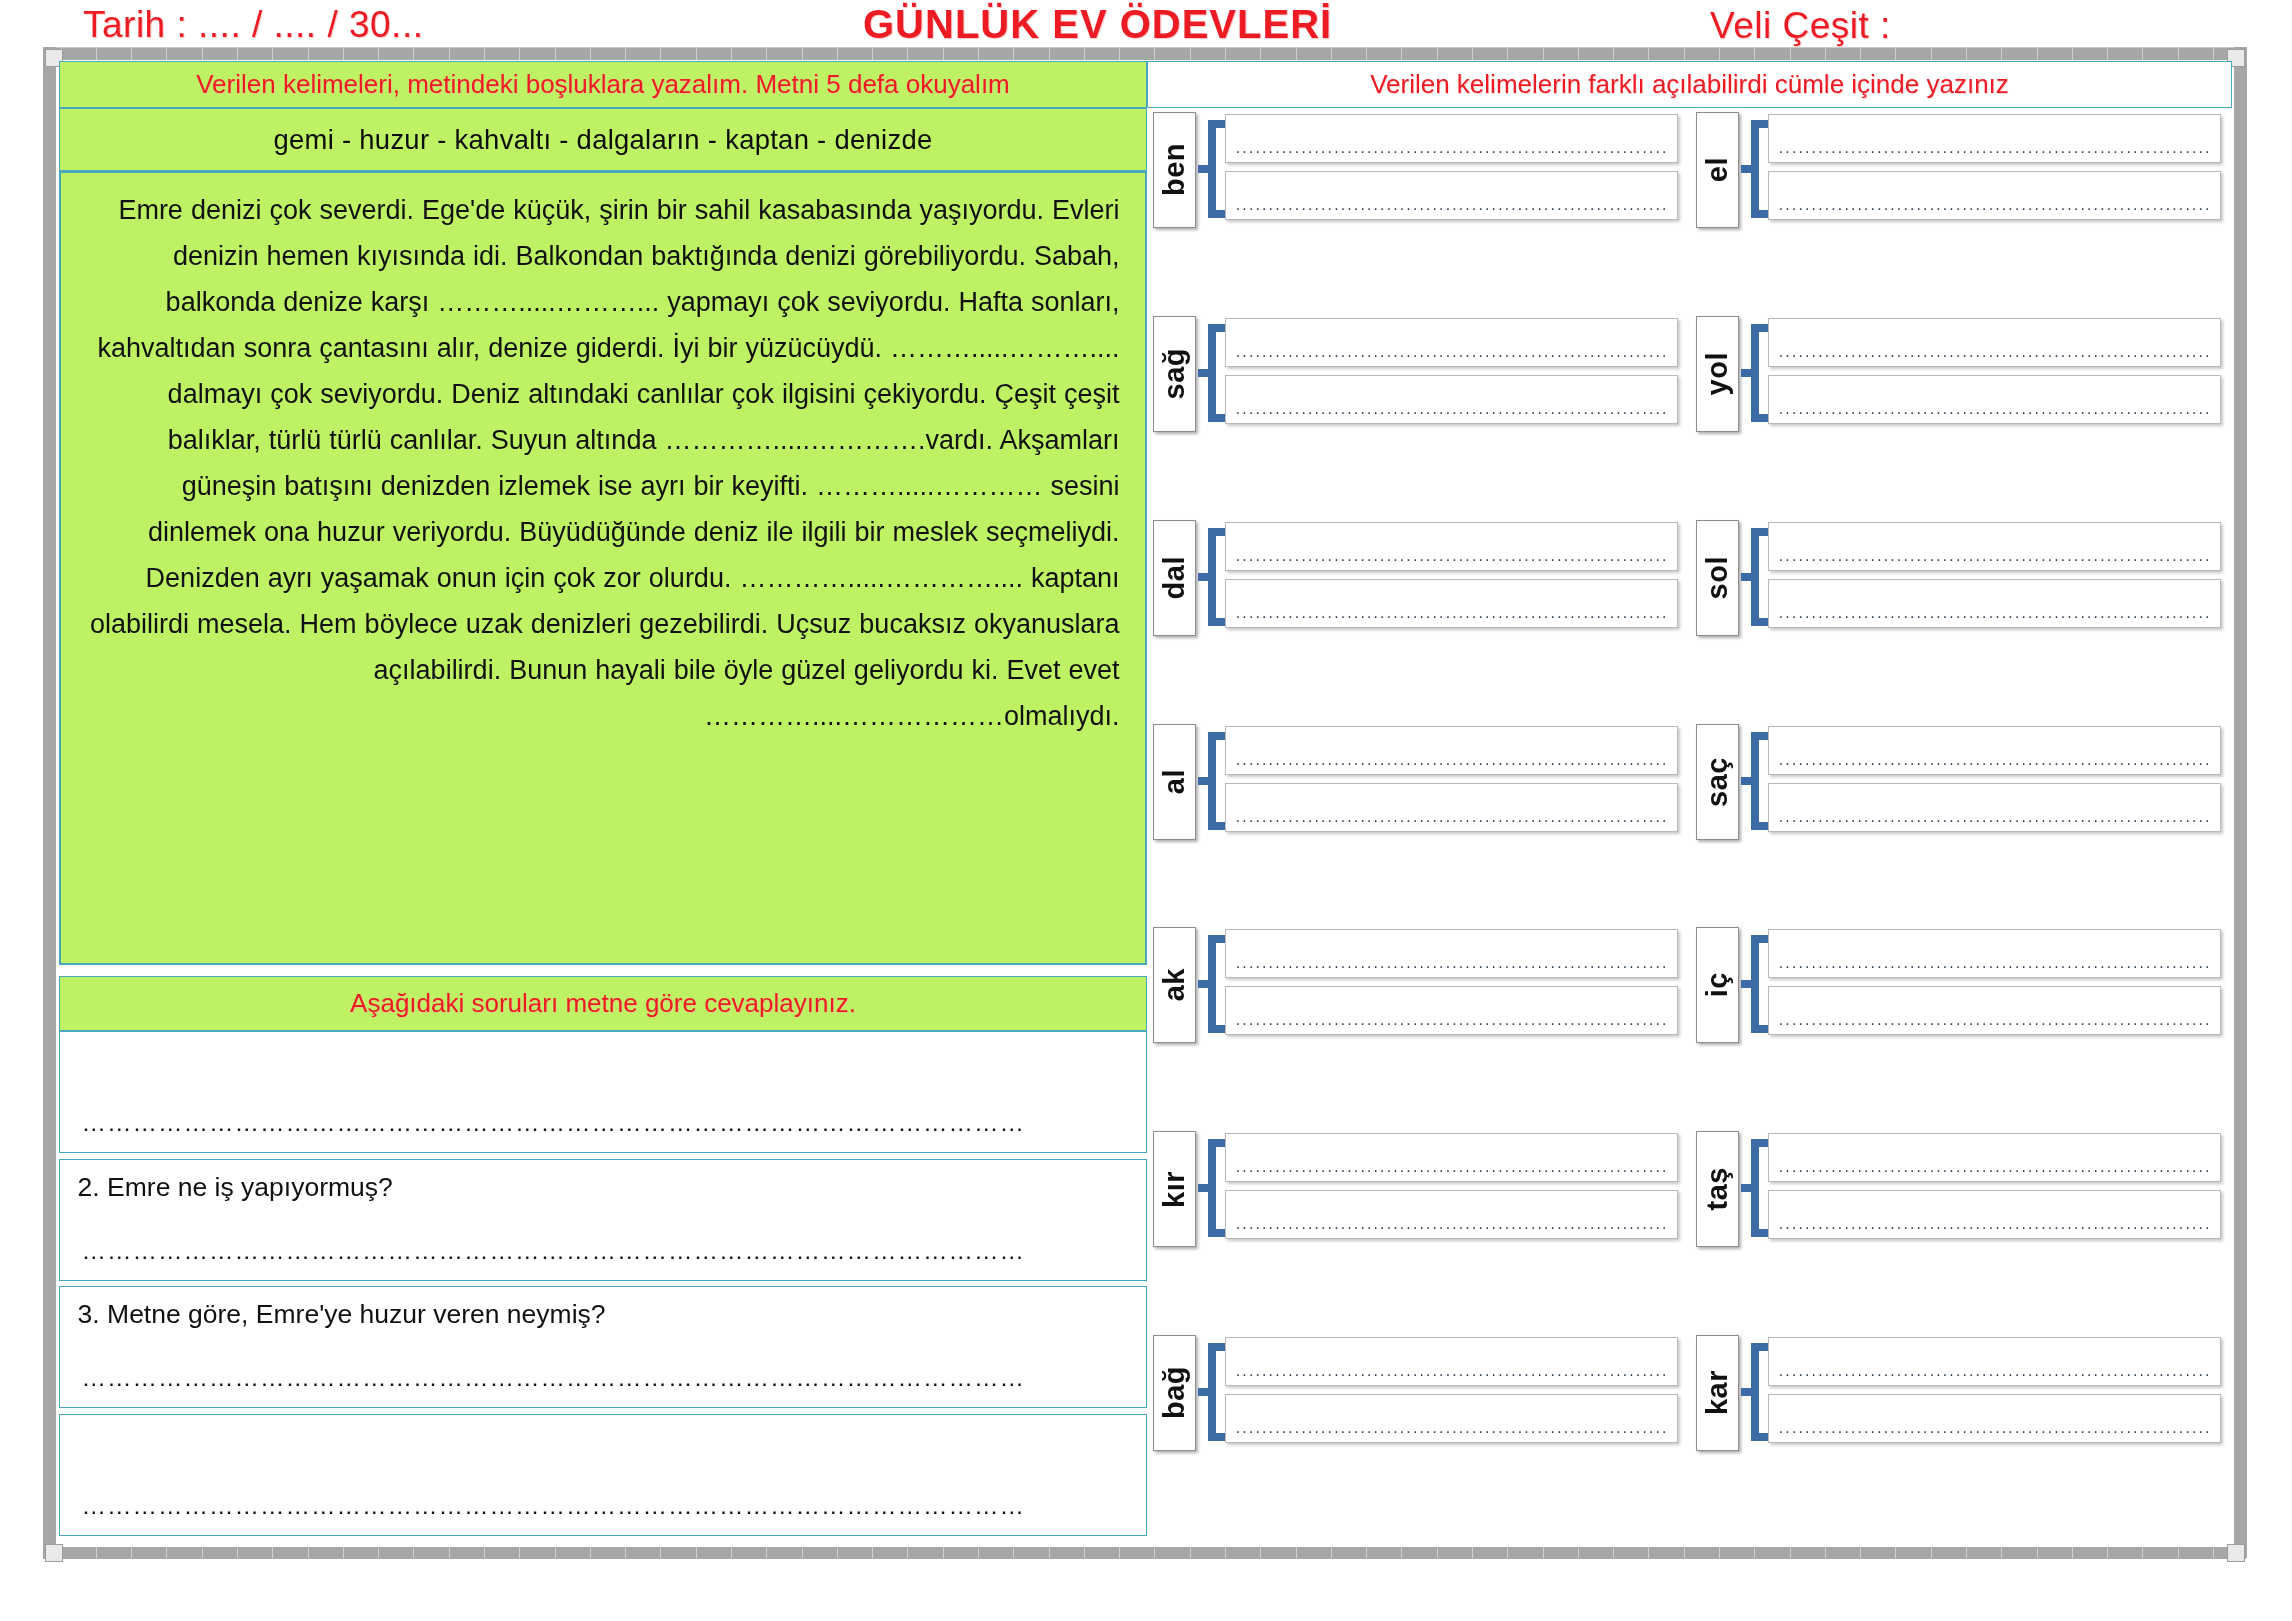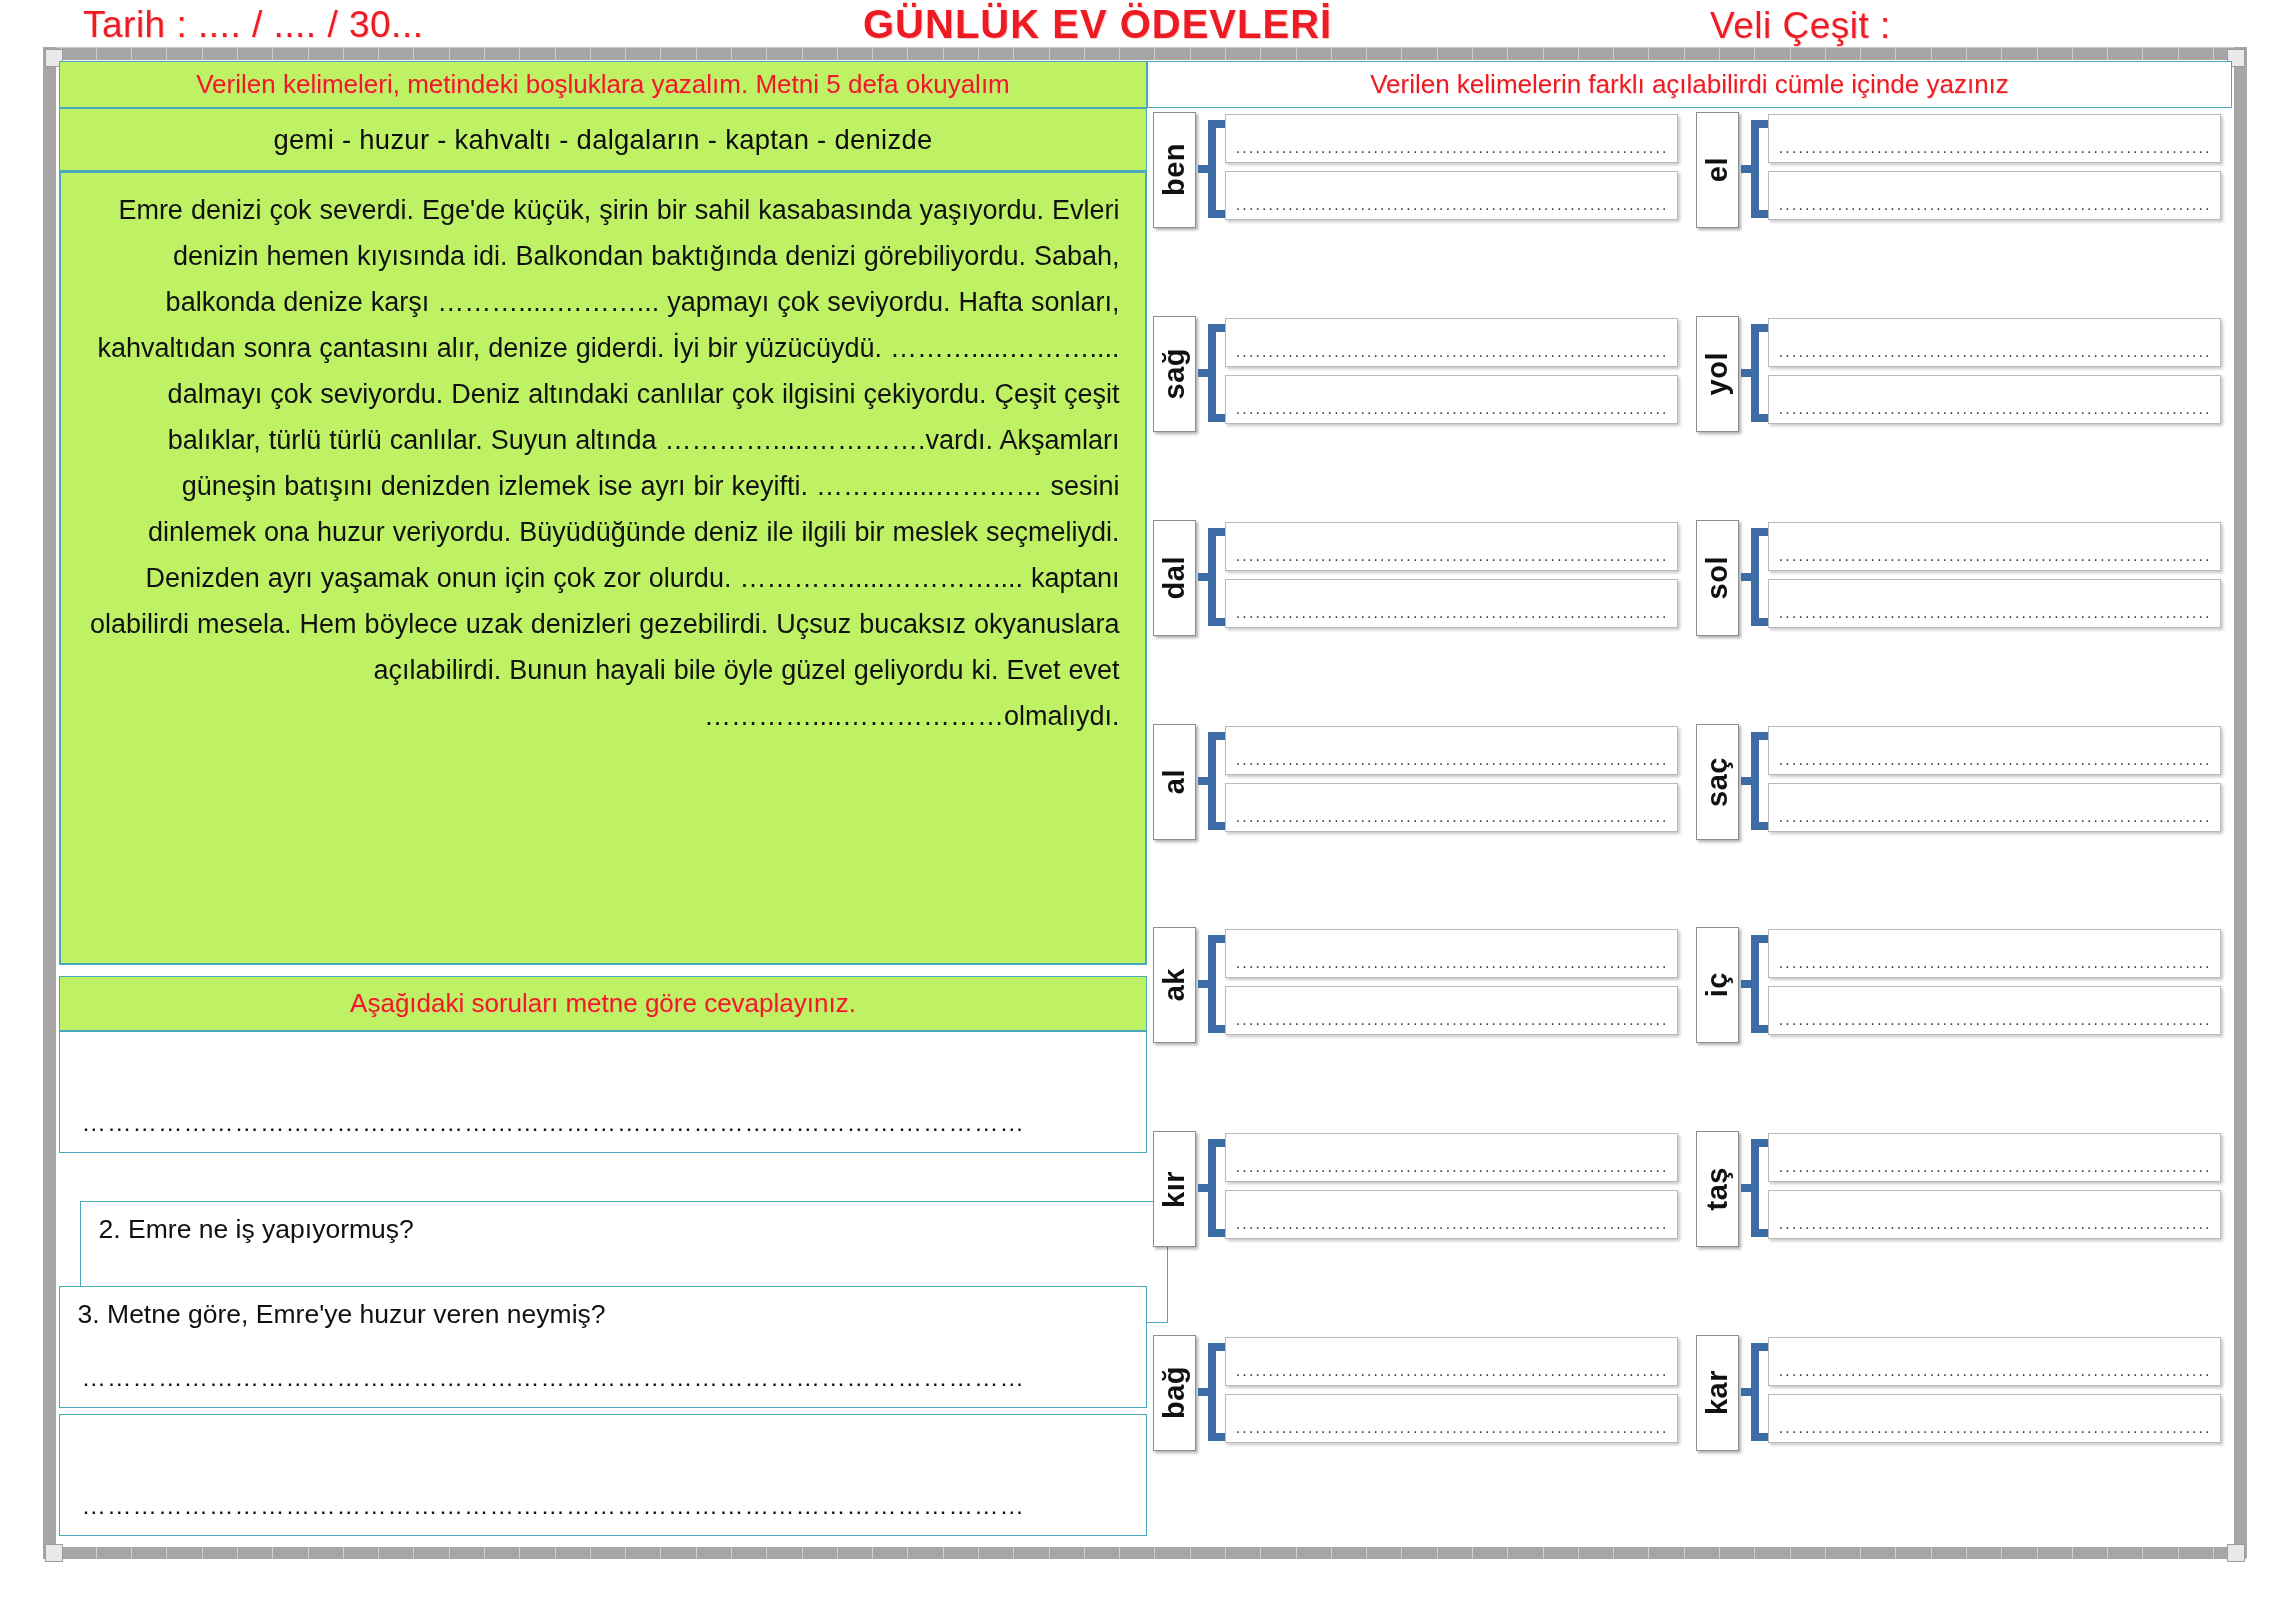--- a/index.html
+++ b/index.html
@@ -362,21 +362,21 @@
     </div>
 
     <div class="box" id="questions-instruction-box">
       <div class="instr">Aşağıdaki soruları metne göre cevaplayınız.</div>
     </div>
 
     <div class="q-box" style="top:970px;">
       <div class="q-dots">…………………………………………………………………………………………………</div>
     </div>
 
-    <div class="q-box" style="top:1140px;margin-left:21px;">
+    <div class="q-box" style="top:1098px;">
       <div class="q-text">2. Emre ne iş yapıyormuş?</div>
       <div class="q-dots">…………………………………………………………………………………………………</div>
     </div>
 
     <div class="q-box" style="top:1225px;">
       <div class="q-text">3. Metne göre, Emre'ye huzur veren neymiş?</div>
       <div class="q-dots">…………………………………………………………………………………………………</div>
     </div>
 
     <div class="q-box" style="top:1353px;">

